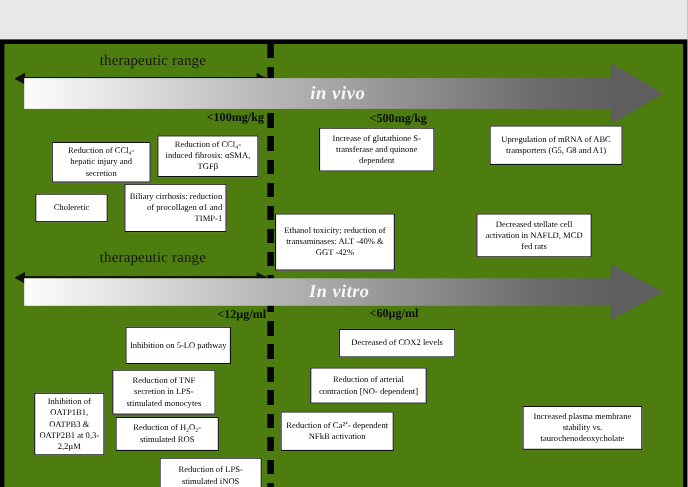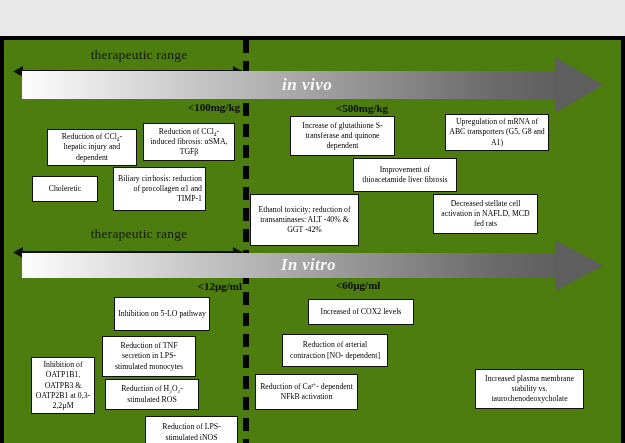--- a/index.html
+++ b/index.html
@@ -58,27 +58,26 @@
     <div class="head-left" style="left:9px; top:26px;"></div>
     <div class="head-right" style="left:229px; top:26px;"></div>
 
     <div class="band" style="left:18px; top:31px; width:535px; height:28px;"></div>
     <div class="band-head" style="left:551px; top:17px; width:48px; height:56px;"></div>
     <div class="axis-label" style="left:278px; top:35px; font-size:17px;">in vivo</div>
 
     <div class="dose ra" style="left:158px; top:61px; width:78px;">&lt;100mg/kg</div>
     <div class="dose" style="left:332px; top:62px;">&lt;500mg/kg</div>
 
-    <div class="box" style="left:43px;  top:89px;  width:90px;  min-height:35px;">Reduction of CCl₄- hepatic injury and dependent</div>
+    <div class="box" style="left:43px;  top:89px;  width:90px;  min-height:35px;">Reduction of CCl₄- hepatic injury and secretion</div>
     <div class="box" style="left:139px; top:83px;  width:92px;  min-height:38px;">Reduction of CCl₄- induced fibrosis: αSMA, TGFβ</div>
     <div class="box" style="left:28px;  top:136px; width:66px;  min-height:26px;">Choleretic</div>
     <div class="box" style="left:109px; top:127px; width:93px;  min-height:44px;text-align:right;">Biliary cirrhosis: reduction of procollagen α1 and TIMP-1</div>
     <div class="box" style="left:286px; top:76px;  width:105px; min-height:40px;">Increase of glutathione S-transferase and quinone dependent</div>
-    <div class="box" style="left:441px; top:74px;  width:104px; min-height:36px;">Upregulation of mRNA of ABC transporters (G5, G8 and A1)</div>
-    <div class="box" style="left:349px; top:118px; width:104px; min-height:34px;">Improvement of thioacetamide liver fibrosis</div>
+    <div class="box" style="left:441px; top:74px;  width:121px; min-height:36px;">Upregulation of mRNA of ABC transporters (G5, G8 and A1)</div>
     <div class="box" style="left:246px; top:154px; width:109px; min-height:52px;">Ethanol toxicity; reduction of transaminases: ALT -40% &amp; GGT -42%</div>
     <div class="box" style="left:429px; top:154px; width:105px; min-height:40px;">Decreased stellate cell activation in NAFLD, MCD fed rats</div>
   </div>
 
   <div class="layer">
     <div class="range-label" style="left:35px; top:186px; width:200px;">therapeutic range</div>
 
     <div class="dbl-line" style="left:13px; top:211px; width:225px;"></div>
     <div class="head-left" style="left:9px; top:207px;"></div>
     <div class="head-right" style="left:229px; top:207px;"></div>
@@ -88,19 +87,19 @@
     <div class="axis-label" style="left:277px; top:215px; font-size:16.5px;">In vitro</div>
 
     <div class="dose ra" style="left:160px; top:240px; width:78px;">&lt;12µg/ml</div>
     <div class="dose" style="left:332px; top:239px;">&lt;60µg/ml</div>
 
     <div class="box" style="left:110px; top:257px; width:96px;  min-height:34px;">Inhibition on 5-LO pathway</div>
     <div class="box" style="left:98px;  top:296px; width:94px;  min-height:41px;">Reduction of TNF secretion in LPS- stimulated monocytes</div>
     <div class="box" style="left:27px;  top:317px; width:64px;  min-height:57px;">Inhibition of OATP1B1, OATPB3 &amp; OATP2B1 at 0,3-2,2µM</div>
     <div class="box" style="left:101px; top:339px; width:94px;  min-height:31px;">Reduction of H₂O₂- stimulated ROS</div>
     <div class="box" style="left:141px; top:376px; width:93px;  min-height:33px;">Reduction of LPS- stimulated iNOS</div>
-    <div class="box" style="left:304px; top:259px; width:106px; min-height:26px;">Increased of COX2 levels</div>
+    <div class="box" style="left:304px; top:259px; width:106px; min-height:26px;">Decreased of COX2 levels</div>
     <div class="box" style="left:278px; top:294px; width:106px; min-height:33px;">Reduction of arterial contraction [NO- dependent]</div>
     <div class="box" style="left:251px; top:334px; width:103px; min-height:36px;">Reduction of Ca²⁺- dependent NFkB activation</div>
     <div class="box" style="left:471px; top:329px; width:109px; min-height:40px;">Increased plasma membrane stability vs. taurochenodeoxycholate</div>
   </div>
 
 </div>
 
 </body></html>

